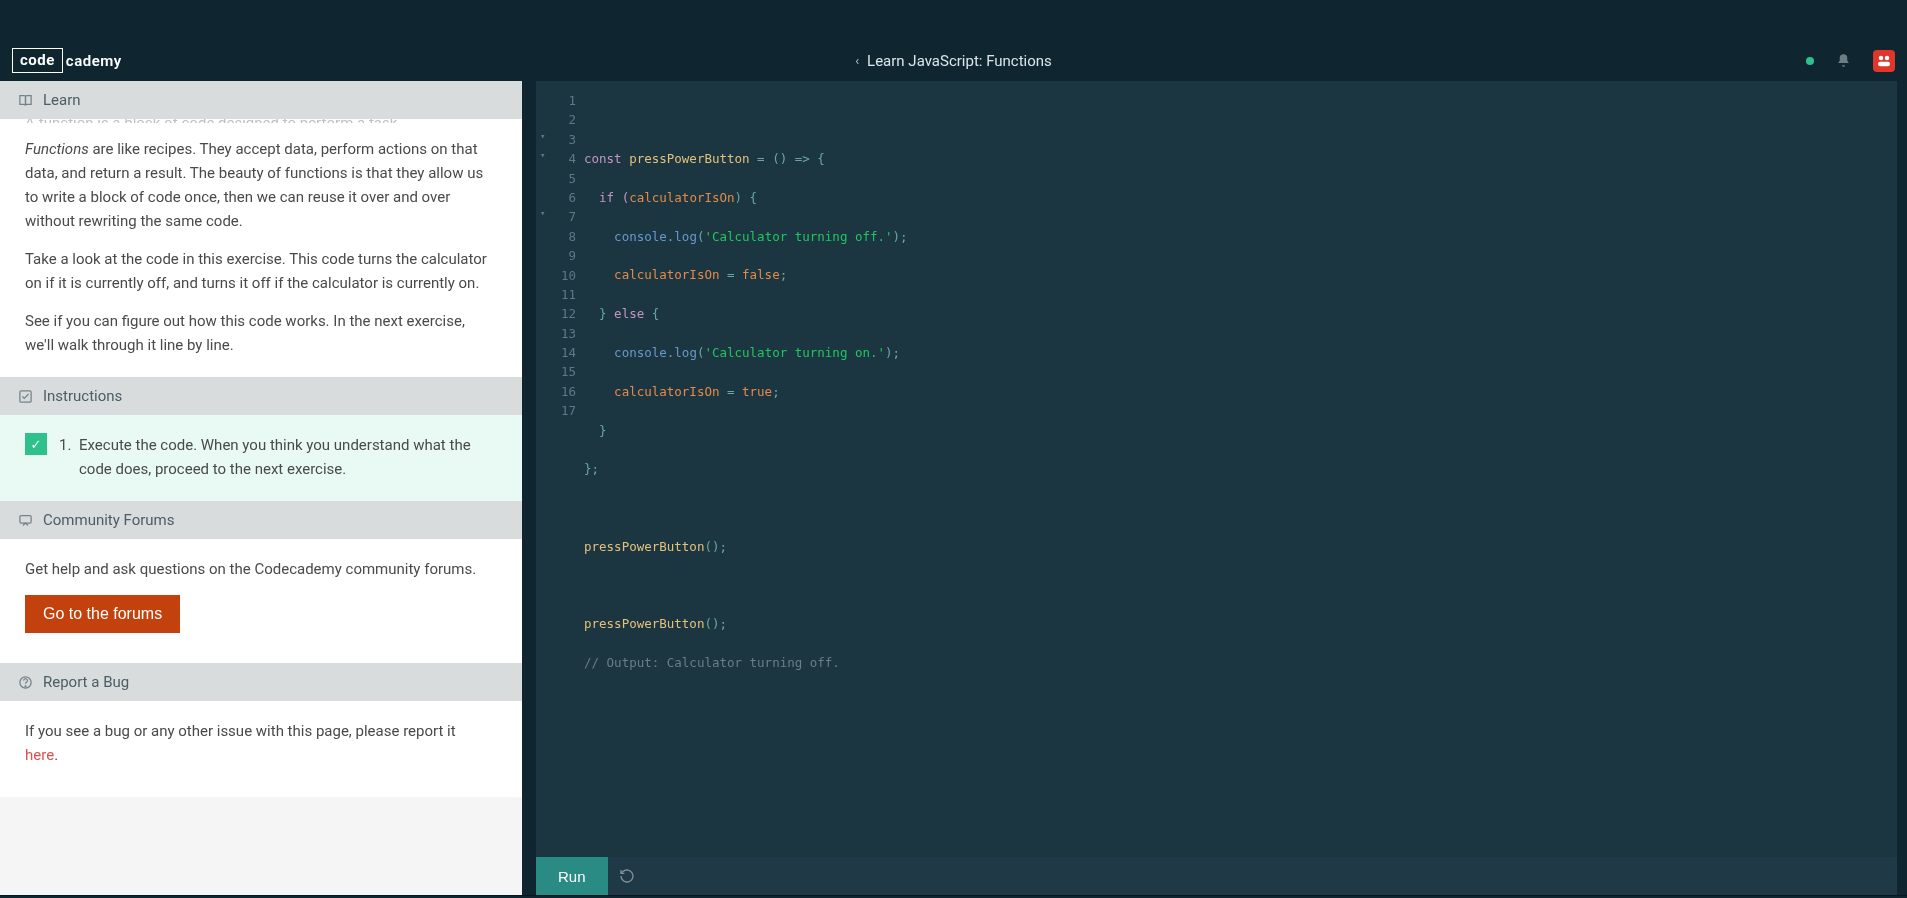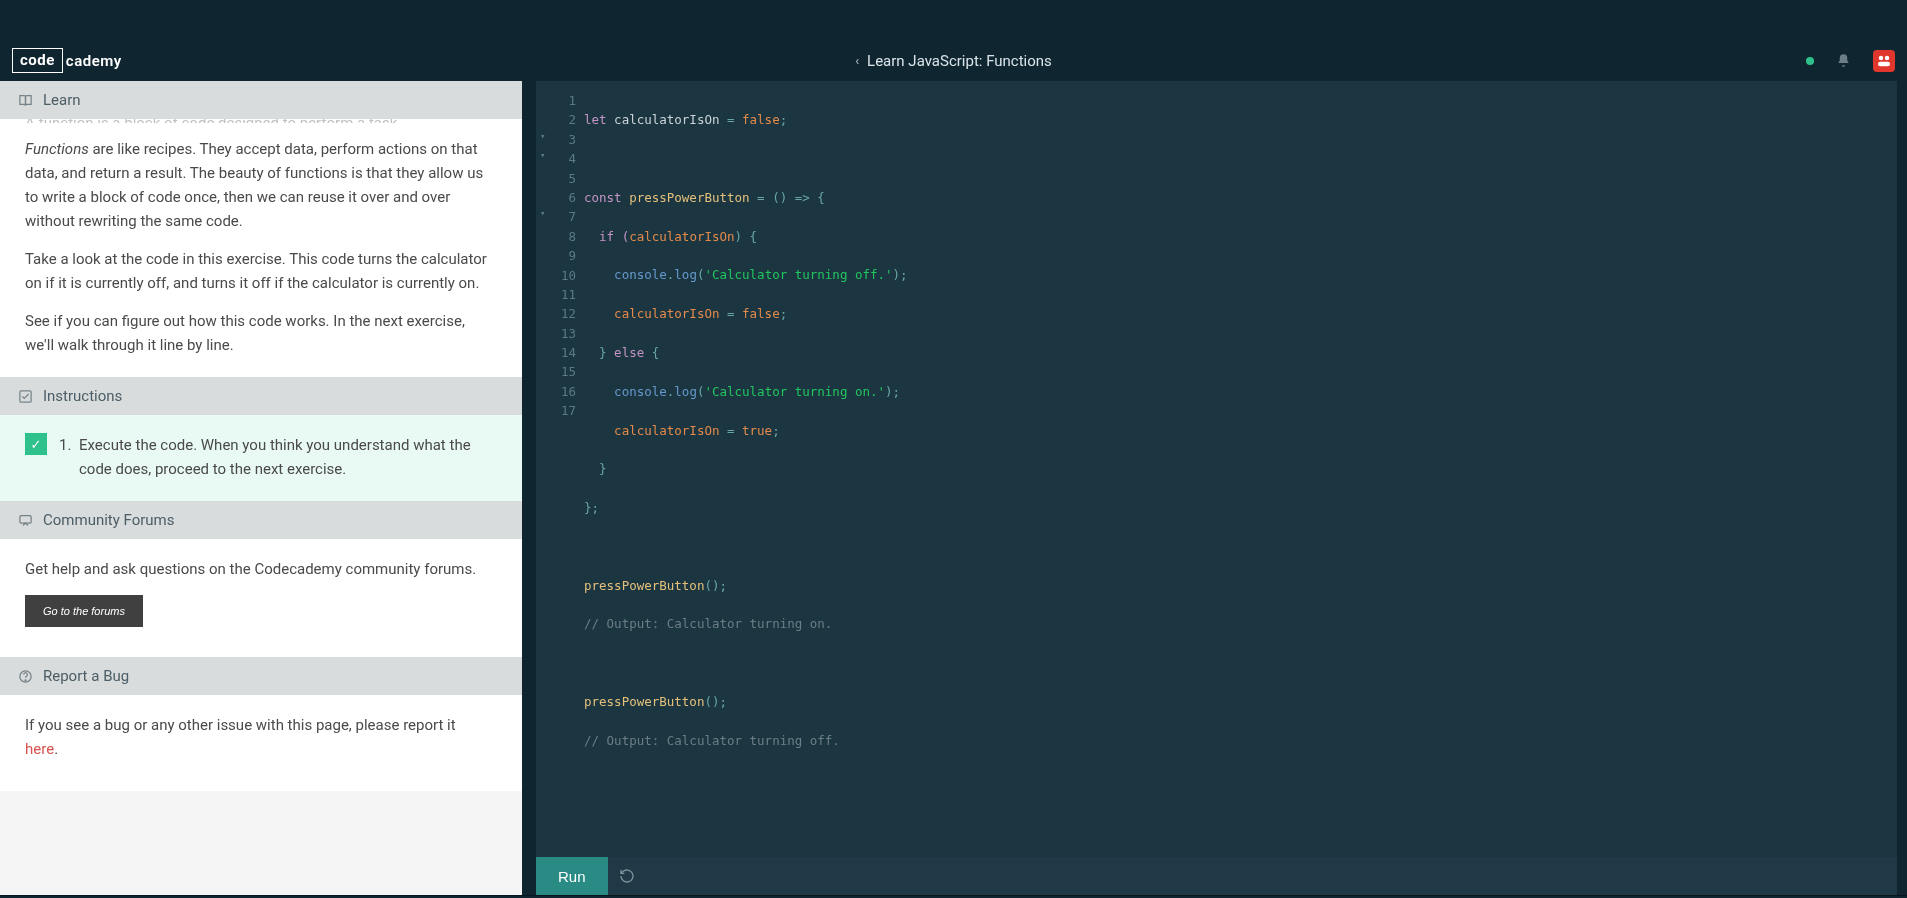--- a/index.html
+++ b/index.html
@@ -34,21 +34,21 @@
   .learn-scroll::-webkit-scrollbar-track { background:#e6e6e6; }
   .learn-scroll::-webkit-scrollbar-thumb { background:#bdbdbd; }
   .narrative-body { background:#ffffff; padding:0 25px 20px 25px; color:#4a4a4a; font-size:15px; line-height:1.6; }
   .narrative-body p { margin-top:14px; }
   .narrative-body em { font-style:italic; }
   .instructions-body { background:#e8faf3; padding:18px 25px 20px 25px; display:flex; gap:12px; }
   .checkmark { width:22px; height:22px; background:#2fc18c; display:flex; align-items:center; justify-content:center; color:#fff; font-size:13px; flex-shrink:0; }
   .inst-item { display:flex; gap:8px; color:#4a4a4a; font-size:15px; line-height:1.6; }
   .inst-num { min-width:12px; }
   .community-body, .bug-body { background:#ffffff; padding:18px 35px 30px 25px; color:#4a4a4a; font-size:15px; line-height:1.6; }
-  .btn-primary { display:inline-block; margin-top:14px; background:#404040; color:#fff; border:none; padding:10px 18px; font-size:11px; cursor:pointer;font-style:italic; }
+  .btn-primary { display:inline-block; margin-top:14px; background:#c2410c; color:#fff; border:none; padding:10px 18px; font-size:16px; cursor:pointer; }
   .link { color:#d9534f; cursor:pointer; }
 
   
   .gap { width:14px; background:#0f2631; }
 
   
   .editor-col { flex:1; display:flex; flex-direction:column; min-width:0; background:#1b3641; }
   .tabbar { height:38px; background:#0f2631; display:flex; align-items:stretch; position:relative; }
   .tab { background:#1b3641; color:#c8d1d6; font-size:14px; padding:0 74px 0 16px; display:flex; align-items:center; border-right:1px solid #0f2631; }
   .expand-icon { position:absolute; right:10px; top:8px; color:#a8b6bc; font-size:14px; cursor:pointer; }
@@ -212,34 +212,32 @@
           <div class="ln">10</div>
           <div class="ln">11</div>
           <div class="ln">12</div>
           <div class="ln">13</div>
           <div class="ln">14</div>
           <div class="ln">15</div>
           <div class="ln">16</div>
           <div class="ln">17</div>
         </div>
         <div class="code-body">
-<div class="code-line"><span class="tok-kw">let </span><span class="tok-id">calculatorIsOn</span><span class="tok-pun"> = </span><span class="tok-bool">false</span><span class="tok-pun">;</span></div>
 <div class="code-line"></div>
 <div class="code-line"><span class="tok-kw">const </span><span class="tok-func">pressPowerButton</span><span class="tok-pun"> = () =&gt; {</span></div>
 <div class="code-line"><span class="tok-kw">  if </span><span class="tok-paren">(</span><span class="tok-prop">calculatorIsOn</span><span class="tok-pun">) {</span></div>
 <div class="code-line"><span>    </span><span class="tok-call">console</span><span class="tok-pun">.</span><span class="tok-method">log</span><span class="tok-pun">(</span><span class="tok-str">'Calculator turning off.'</span><span class="tok-pun">);</span></div>
 <div class="code-line"><span>    </span><span class="tok-prop">calculatorIsOn</span><span class="tok-pun"> = </span><span class="tok-bool">false</span><span class="tok-pun">;</span></div>
 <div class="code-line"><span class="tok-pun">  } </span><span class="tok-kw">else</span><span class="tok-pun"> {</span></div>
 <div class="code-line"><span>    </span><span class="tok-call">console</span><span class="tok-pun">.</span><span class="tok-method">log</span><span class="tok-pun">(</span><span class="tok-str">'Calculator turning on.'</span><span class="tok-pun">);</span></div>
 <div class="code-line"><span>    </span><span class="tok-prop">calculatorIsOn</span><span class="tok-pun"> = </span><span class="tok-bool">true</span><span class="tok-pun">;</span></div>
 <div class="code-line"><span class="tok-pun">  }</span></div>
 <div class="code-line"><span class="tok-pun">};</span></div>
 <div class="code-line"></div>
 <div class="code-line"><span class="tok-func">pressPowerButton</span><span class="tok-pun">();</span></div>
-<div class="code-line"><span class="tok-com">// Output: Calculator turning on.</span></div>
 <div class="code-line"></div>
 <div class="code-line"><span class="tok-func">pressPowerButton</span><span class="tok-pun">();</span></div>
 <div class="code-line"><span class="tok-com">// Output: Calculator turning off.</span></div>
         </div>
       </div>
 
       <div class="runbar">
         <button class="run-btn">Run</button>
         <div class="reload">
           <svg width="16" height="16" viewBox="0 0 24 24" fill="none" stroke="#7d949d" stroke-width="2">

